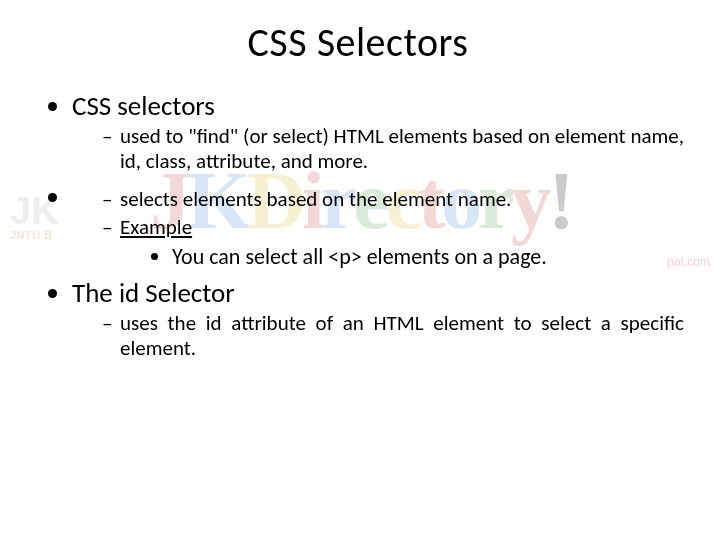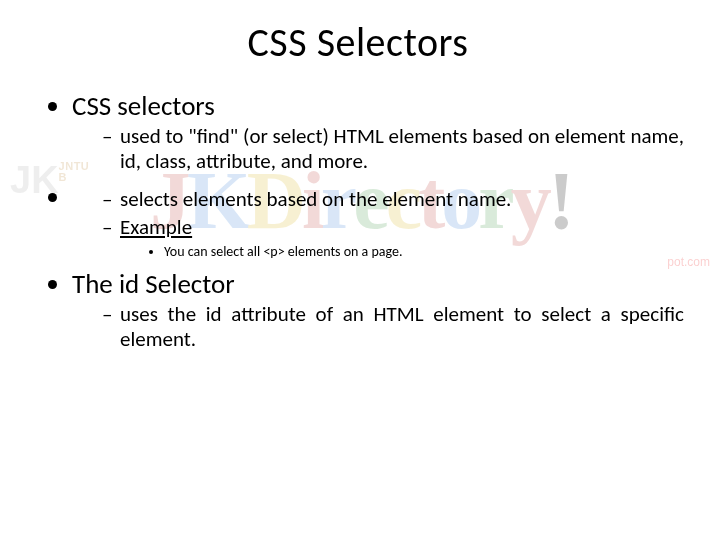--- a/index.html
+++ b/index.html
@@ -5,28 +5,28 @@
 html,body{margin:0;padding:0}
 body{width:720px;height:540px;background:#fff;font-family:Calibri,"Segoe UI",Arial,sans-serif;color:#000;position:relative;overflow:hidden}
 .slide{padding:18px 36px 0 32px;position:relative;z-index:2}
 .title{text-align:center;font-size:40px;font-weight:400;margin:0 0 22px 0;letter-spacing:.5px}
 ul.lvl1{list-style:disc;padding-left:40px;margin:0}
 ul.lvl1>li{font-size:27px;margin:2px 0 4px 0}
 ul.lvl2{list-style:none;padding-left:30px;margin:2px 0 6px 0}
 ul.lvl2>li{font-size:21px;margin:2px 0 2px 0;line-height:1.2;position:relative;padding-left:18px}
 ul.lvl2>li:before{content:"–";position:absolute;left:0}
 ul.lvl3{list-style:disc;padding-left:44px;margin:4px 0 6px 0}
-ul.lvl3>li{font-size:14px;margin:2px 0}
+ul.lvl3>li{font-size:22px;margin:2px 8px}
 .just{ text-align:justify }
 .underline{text-decoration:underline}
 .wm{position:absolute;top:145px;left:10px;right:10px;height:140px;z-index:1;pointer-events:none;opacity:.25}
 .wm .bar{position:absolute;left:0;right:0;top:0;height:14px;font:11px/14px Arial;color:#444}
 .wm .bar .l{position:absolute;left:86px;color:#555}
 .wm .bar .r{position:absolute;right:8px;color:#553}
-.wm .jk{position:absolute;top:16px;left:0;width:84px;height:110px;display:flex;justify-content:center}
+.wm .jk{position:absolute;top:16px;left:0;width:84px;height:110px;display:flex;flex-direction:column;justify-content:center}
 .wm .jk .t{font:700 38px/38px Arial;color:#bdbdbd}
 .wm .jk .b{font:700 11px/11px Arial;color:#c8a060;margin-top:0;letter-spacing:.5px}
 .wm .logo{position:absolute;top:6px;left:140px;font:700 82px/100px Georgia,serif;letter-spacing:-4px;white-space:nowrap}
 .wm .logo span{display:inline-block}
 .c1{color:#cc6a66}.c2{color:#6aa0e0}.c3{color:#e2c64e}.c4{color:#cc6a66}.c5{color:#6aa0e0}.c6{color:#6ab06e}.c7{color:#e2c64e}.c8{color:#cc6a66}.c9{color:#6aa0e0}.c10{color:#6ab06e}.c11{color:#333}
 .wm .sub{position:absolute;right:0;top:110px;font:12px Arial;color:#ef4444}
 </style>
 </head>
 <body>
 

